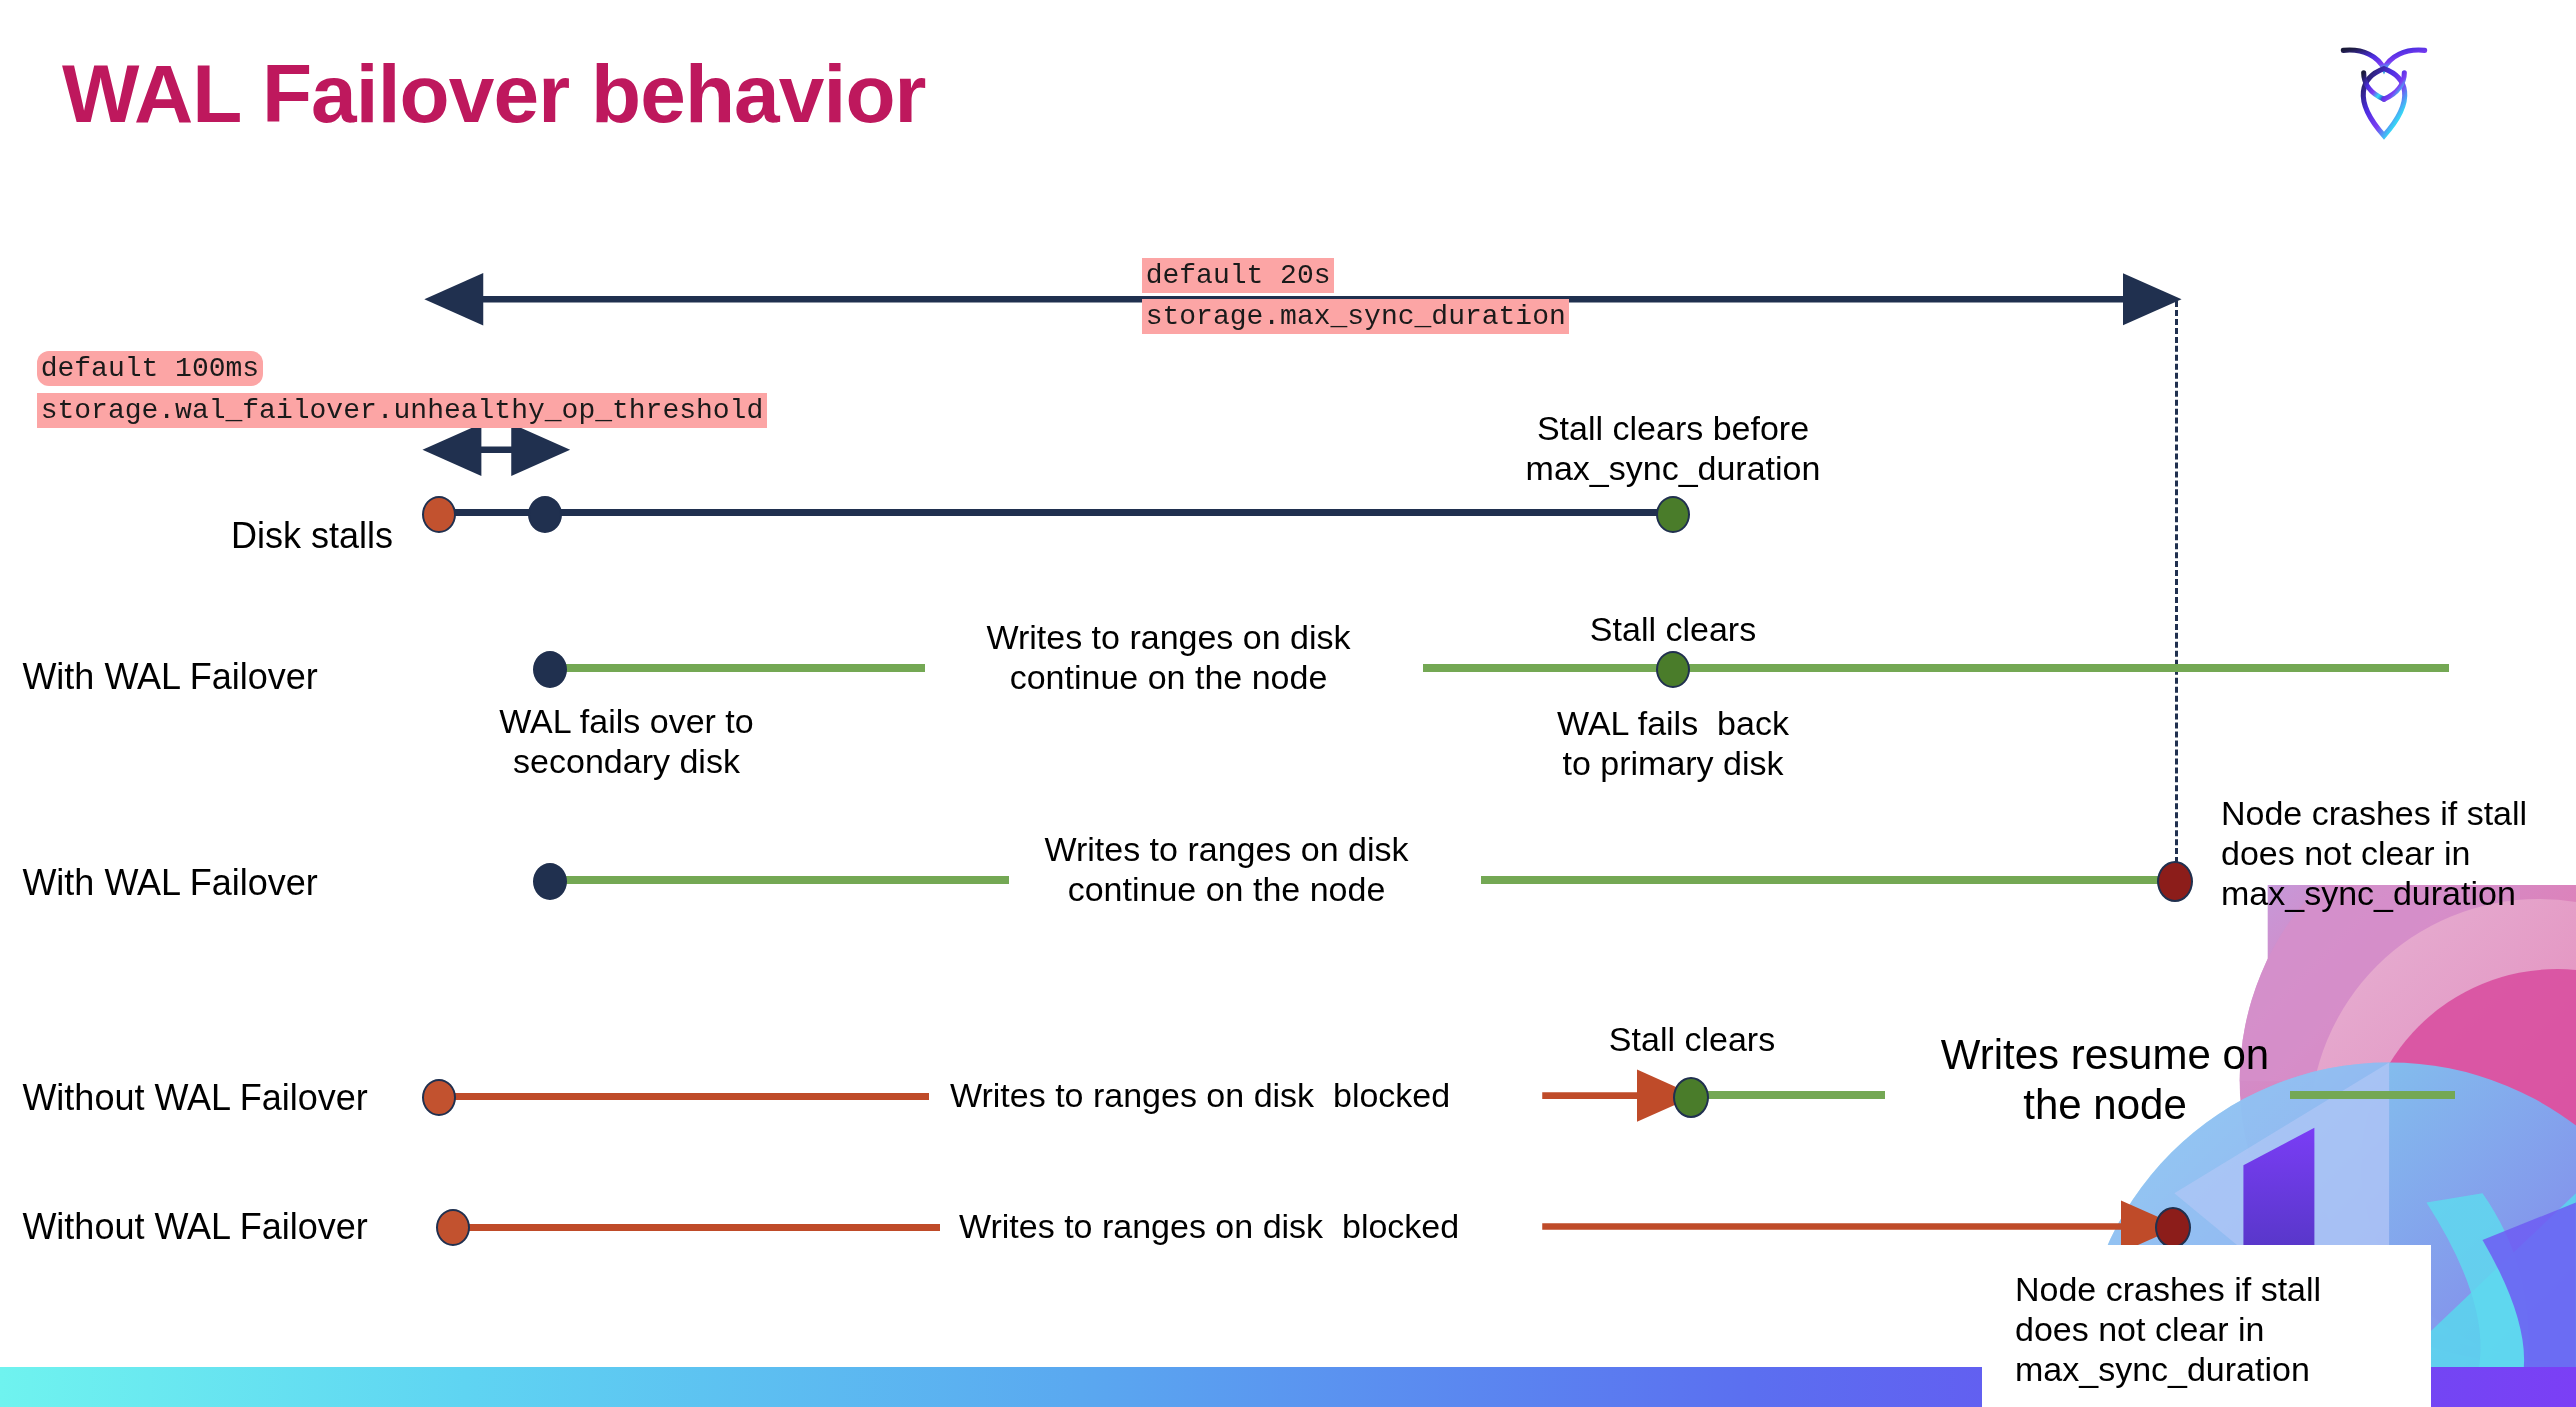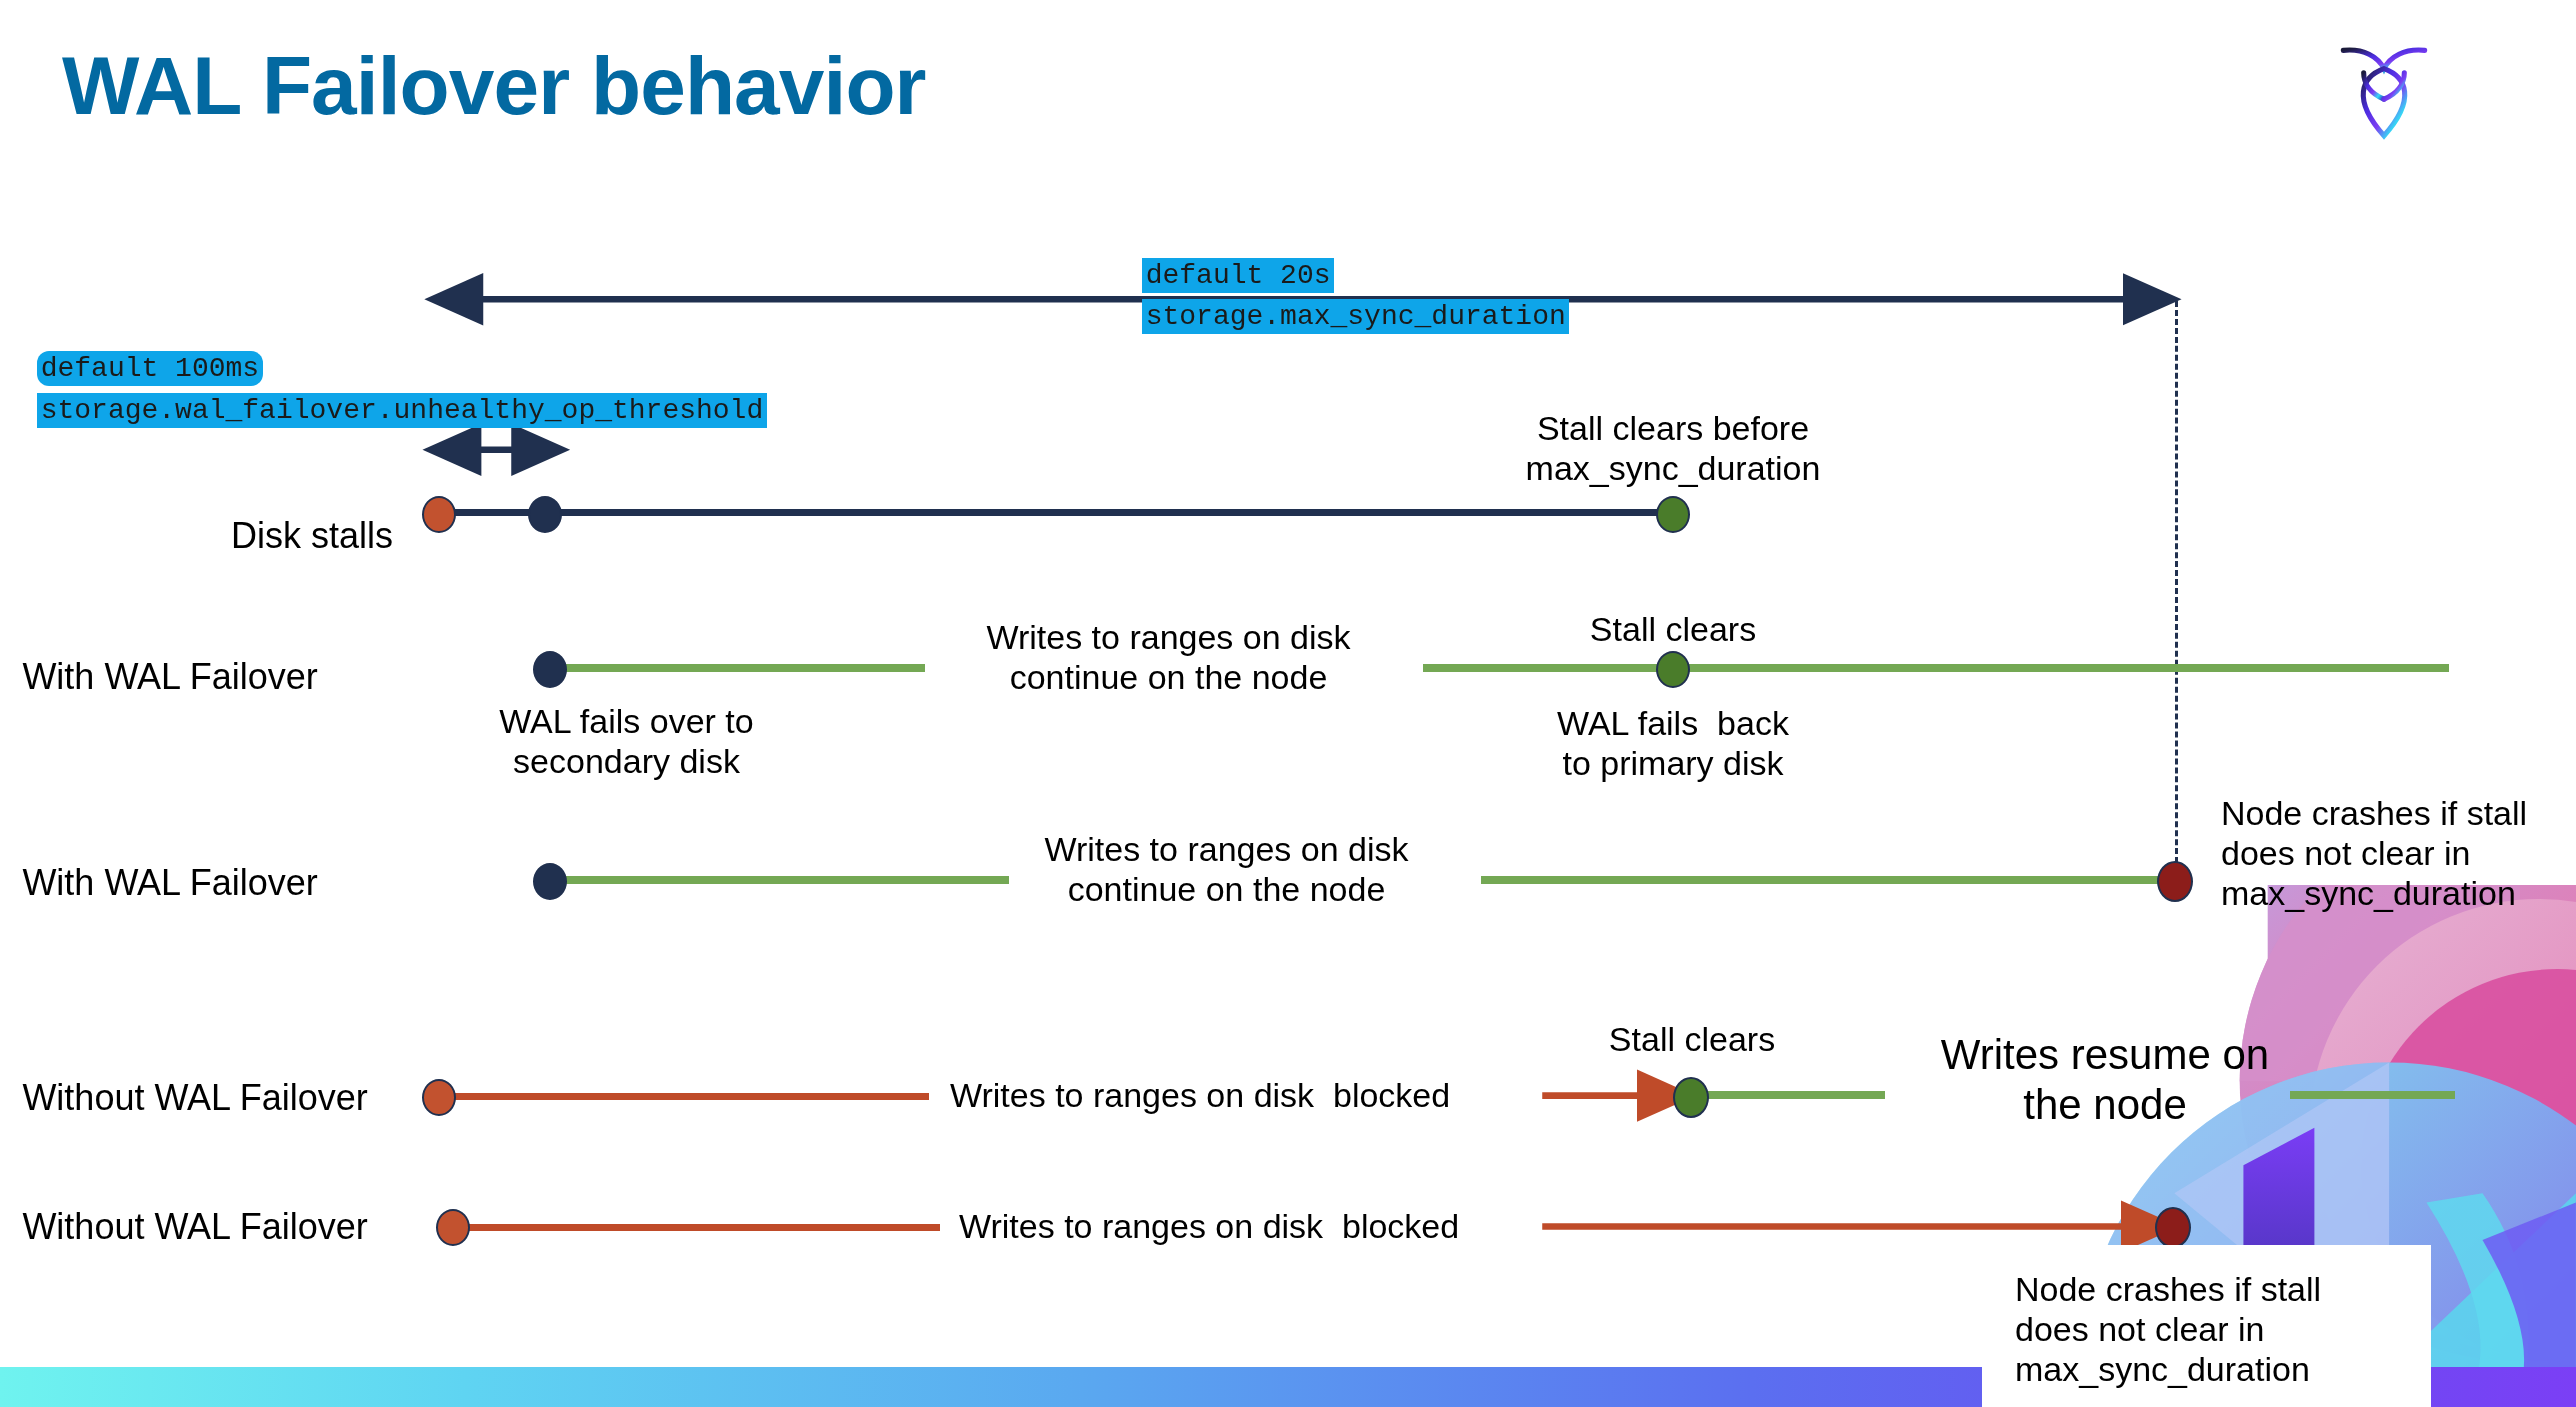--- a/index.html
+++ b/index.html
@@ -17,32 +17,32 @@
   #bottombar{
     position:absolute;left:0;bottom:0;width:2576px;height:41px;
     background:linear-gradient(90deg,#6ff3ef 0%,#5fd4f2 18%,#5aa8f0 42%,#5b6ff0 68%,#6a4df2 88%,#7b3ff5 100%);
   }
 
   
   #logo{position:absolute;right:131px;top:26px;width:122px;height:122px;}
 
   
   #title{
-    position:absolute;left:62px;top:39px;
-    font-size:82px;font-weight:bold;color:#0369a1;
+    position:absolute;left:62px;top:47px;
+    font-size:82px;font-weight:bold;color:#be185d;
     letter-spacing:-0.9px;
     font-family:"Liberation Sans", sans-serif;
   }
 
   
   .lbl{position:absolute;color:#000;font-size:32px;line-height:1.18;white-space:pre;}
   .lbl.c{text-align:center;}
   .lbl.r{text-align:right;margin-top:20px;}
   .code{
-    position:absolute;background:#0ea5e9;color:#1a1a1a;
+    position:absolute;background:#fca5a5;color:#1a1a1a;
     font-family:"Liberation Mono", monospace;font-size:28px;
     padding:1.9px 3.7px;white-space:pre;
   }
 
   
   .line{position:absolute;height:6.5px;}
   .line.navy{background:#20304f;}
   .line.green{background:#74a854;height:8.4px;}
   .line.red{background:#bf4b29;height:6.5px;}
 

